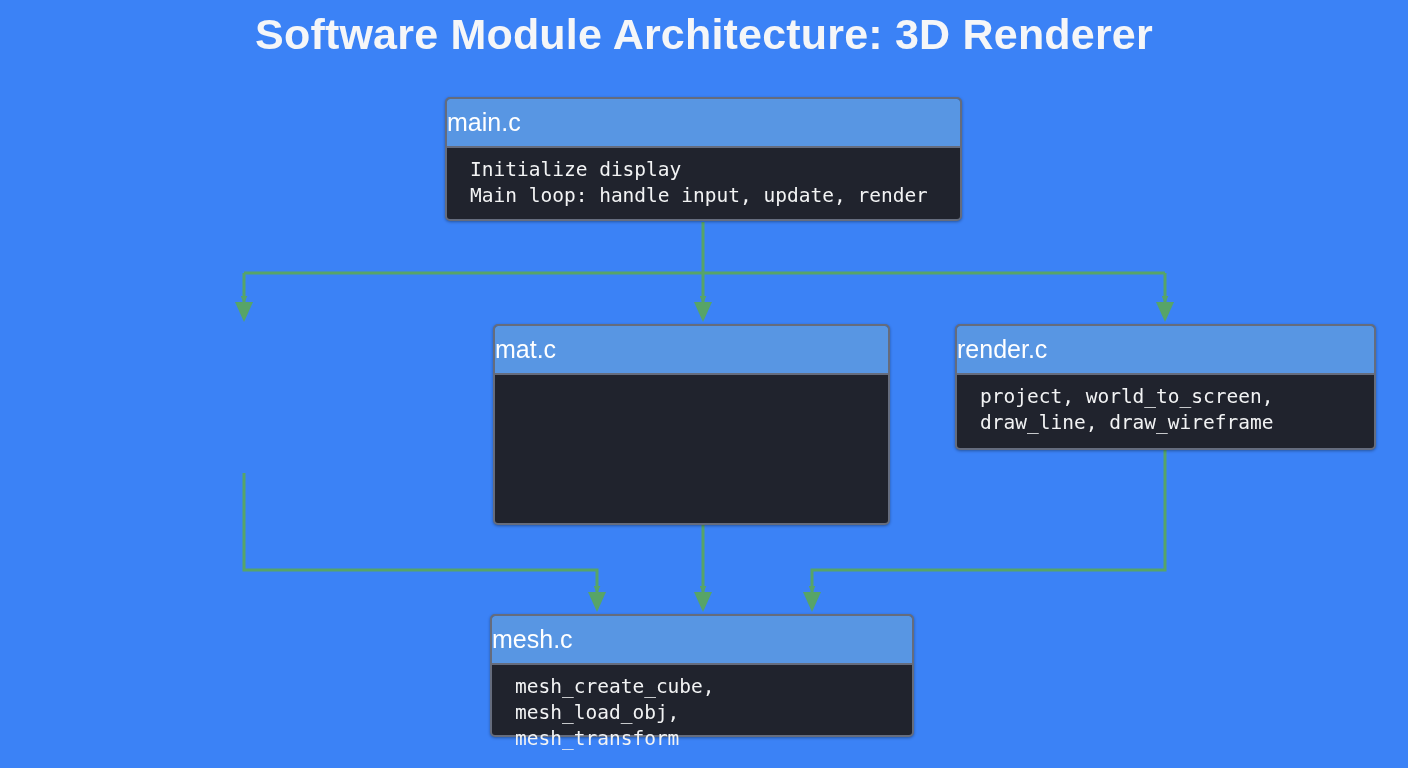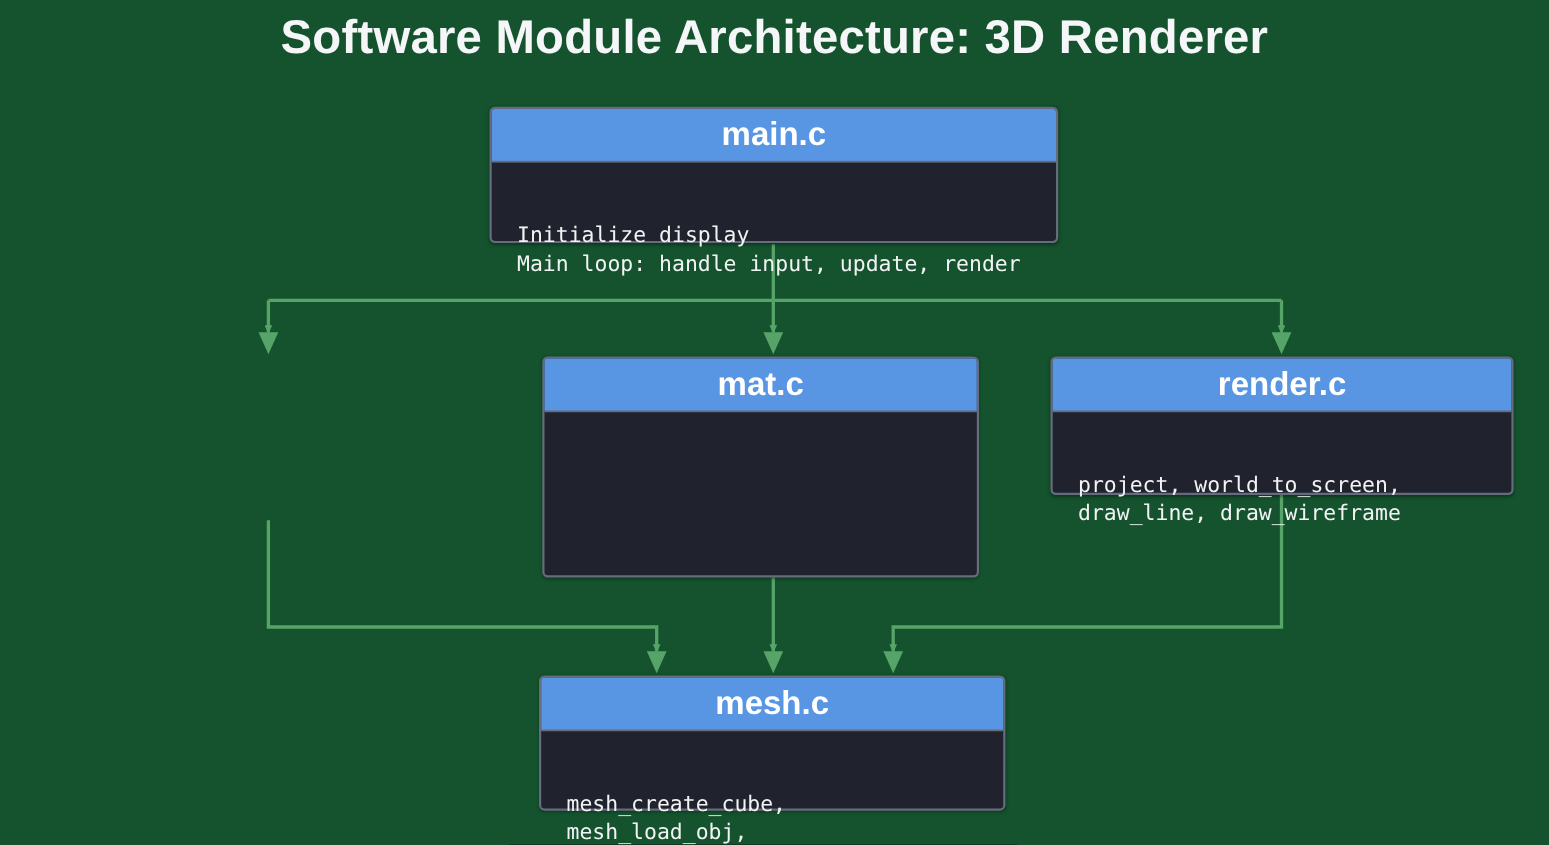--- a/index.html
+++ b/index.html
@@ -4,21 +4,21 @@
 <style>
   html, body {
     margin: 0;
     padding: 0;
     background: #13151c;
   }
   #canvas {
     position: relative;
     width: 1408px;
     height: 768px;
-    background: #14532d;
+    background: #3b82f6;
     overflow: hidden;
     font-family: "Liberation Sans", sans-serif;
   }
   .diagram-title {
     position: absolute;
     top: 10px;
     left: 0;
     width: 100%;
     text-align: center;
     color: #f5f6f8;
@@ -34,33 +34,32 @@
     box-sizing: border-box;
     box-shadow: 0 1px 3px rgba(0,0,0,0.35);
   }
   .module-header {
     height: 47px;
     background: #5896e3;
     border-bottom: 2px solid #656c7d;
     border-radius: 3px 3px 0 0;
     display: flex;
     align-items: center;
-    justify-content: center;
+    justify-content: flex-start;
     color: #ffffff;
-    font-size: 30px;
-    font-weight: 700;
+    font-size: 25px;
+    font-weight: 400;
   }
   .module-body {
     padding: 9px 23px;
     color: #f2f3f4;
     font-family: "DejaVu Sans Mono", monospace;
     font-size: 19.5px;
     line-height: 26px;
     white-space: pre-wrap;
-    margin-top: 44px;
   }
   
   #box-main   { left: 445px; top: 97px;  width: 517px; height: 124px; }
   #box-vec    { left: 33px;  top: 324px; width: 422px; height: 149px; }
   #box-mat    { left: 493px; top: 324px; width: 397px; height: 201px; }
   #box-render { left: 955px; top: 324px; width: 421px; height: 126px; }
   #box-mesh   { left: 490px; top: 614px; width: 424px; height: 123px; }
   #edges {
     position: absolute;
     left: 0; top: 0;

